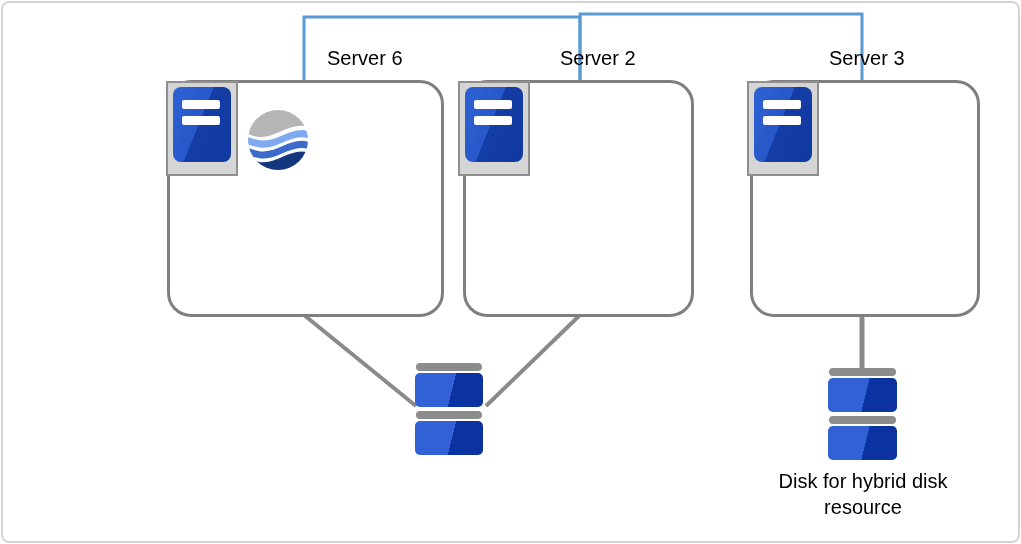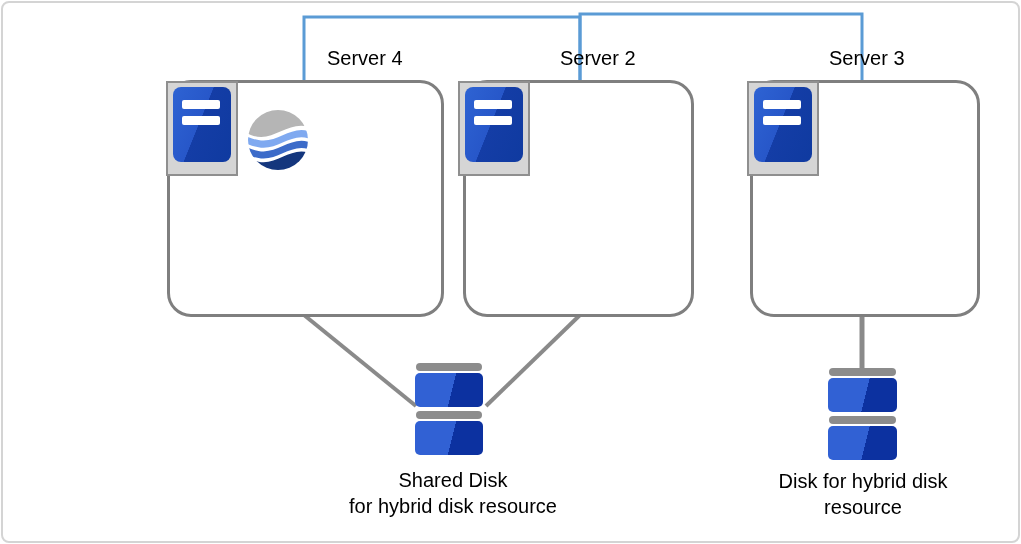--- a/index.html
+++ b/index.html
@@ -129,21 +129,21 @@
 <div class="canvas">
 
   <svg class="connector-layer" width="1021" height="544" viewBox="0 0 1021 544">
     <polyline class="blue" points="304,81 304,17 580,17 580,81"></polyline>
     <polyline class="blue" points="580,81 580,14 862,14 862,81"></polyline>
     <line class="gray" x1="304" y1="315" x2="416" y2="406"></line>
     <line class="gray" x1="580" y1="315" x2="486" y2="406"></line>
     <line class="gray thick" x1="862" y1="315" x2="862" y2="370"></line>
   </svg>
 
-  <div class="server-label" id="lbl-s1">Server 4</div>
+  <div class="server-label" id="lbl-s1">Server 6</div>
   <div class="server-label" id="lbl-s2">Server 2</div>
   <div class="server-label" id="lbl-s3">Server 3</div>
 
   <div class="box" id="box1"></div>
   <div class="box" id="box2"></div>
   <div class="box" id="box3"></div>
 
   <div class="server-icon" id="icon1">
     <div class="tower">
       <div class="sbar b1"></div>
@@ -185,24 +185,20 @@
     <div class="body"></div>
   </div>
 
   <div class="disk" id="hybrid-disk">
     <div class="cap"></div>
     <div class="body"></div>
     <div class="cap"></div>
     <div class="body"></div>
   </div>
 
-  <div class="disk-label" id="shared-disk-label">
-    <div>Shared Disk</div>
-    <div>for hybrid disk resource</div>
-  </div>
 
   <div class="disk-label" id="hybrid-disk-label">
     <div>Disk for hybrid disk</div>
     <div>resource</div>
   </div>
 
   <div class="canvas-border"></div>
 </div>
 
 </body></html>

